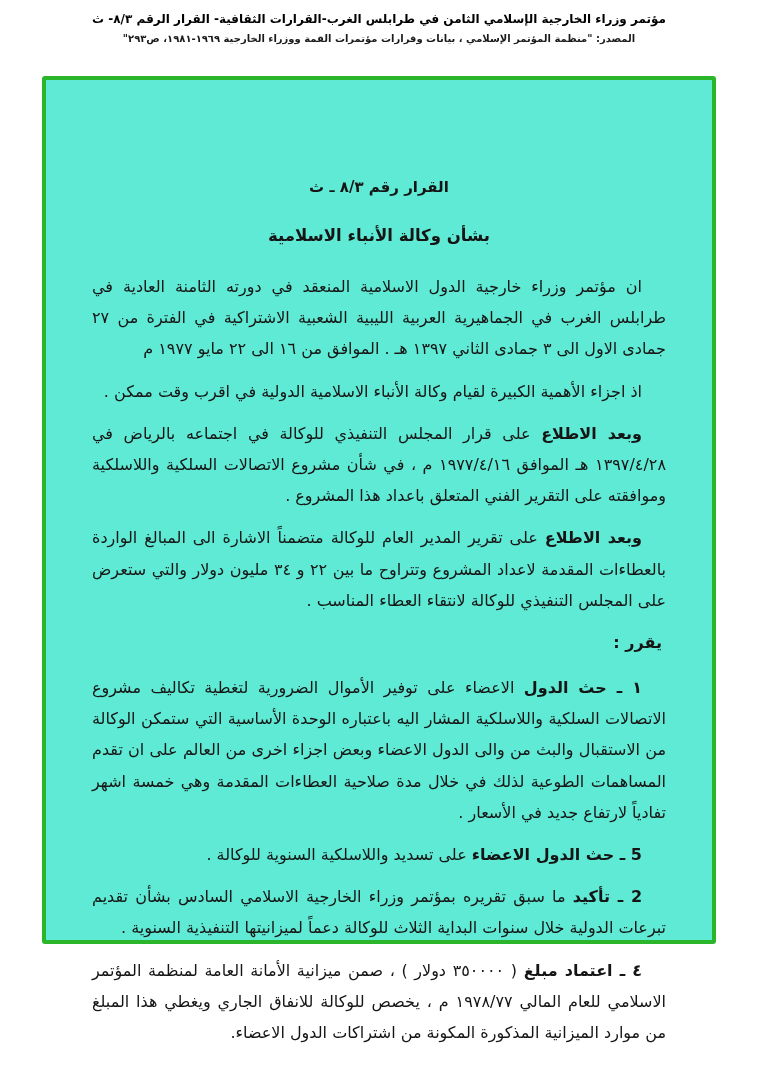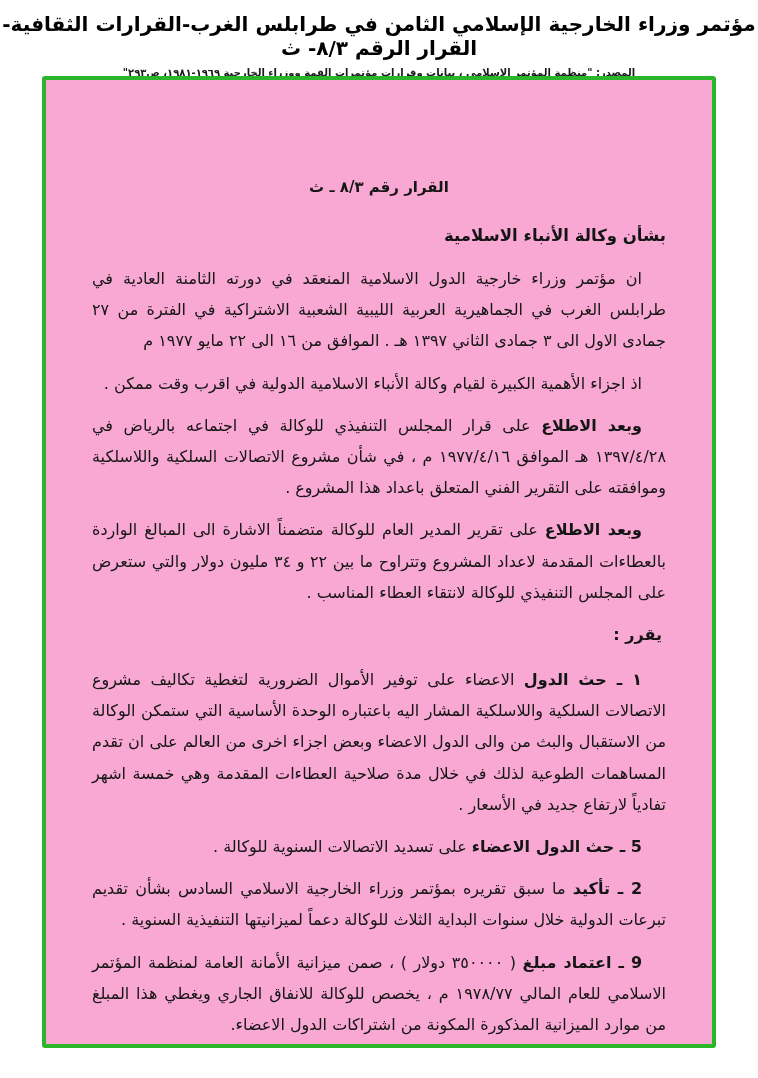--- a/index.html
+++ b/index.html
@@ -11,57 +11,57 @@
     font-family: "DejaVu Sans", sans-serif;
     color: #111;
     overflow: hidden;
   }
   .header {
     direction: rtl;
     text-align: center;
     padding-top: 12px;
   }
   .header-line1 {
-    font-size: 20px;
+    font-size: 12px;
     font-weight: bold;
     color: #000;
     letter-spacing: 0.2px;
   }
   .header-line2 {
     font-size: 10px;
     font-weight: bold;
     color: #1a1a1a;
     margin-top: 7px;
   }
   .green-box {
     position: absolute;
     left: 42px;
     top: 76px;
     width: 674px;
-    height: 972px;
+    height: 868px;
     border: 4px solid #2bb52b;
     border-radius: 3px;
-    background: #f9a8d4;
+    background: #5eead4;
   }
   .doc-content {
     direction: rtl;
     padding: 98px 46px 0 46px;
     color: #151515;
   }
   .doc-title {
     text-align: center;
     font-size: 15px;
     font-weight: bold;
     margin-bottom: 30px;
   }
   .doc-subtitle {
-    text-align: right;
+    text-align: center;
     font-size: 16.5px;
     font-weight: bold;
-    margin-bottom: 18px;
+    margin-bottom: 26px;
   }
   .para {
     font-size: 16px;
     line-height: 1.95;
     text-align: justify;
     text-indent: 24px;
     margin-bottom: 11px;
   }
   .para .lead { font-weight: bold; }
   .para.decree {
@@ -96,22 +96,22 @@
     <p class="para"><span class="lead"></span><span>اذ اجزاء الأهمية الكبيرة لقيام وكالة الأنباء الاسلامية الدولية في اقرب وقت ممكن .</span></p>
 
     <p class="para"><span class="lead">وبعد الاطلاع</span><span> على قرار المجلس التنفيذي للوكالة في اجتماعه بالرياض في ١٣٩٧/٤/٢٨ هـ الموافق ١٩٧٧/٤/١٦ م ، في شأن مشروع الاتصالات السلكية واللاسلكية وموافقته على التقرير الفني المتعلق باعداد هذا المشروع .</span></p>
 
     <p class="para"><span class="lead">وبعد الاطلاع</span><span> على تقرير المدير العام للوكالة متضمناً الاشارة الى المبالغ الواردة بالعطاءات المقدمة لاعداد المشروع وتتراوح ما بين ٢٢ و ٣٤ مليون دولار والتي ستعرض على المجلس التنفيذي للوكالة لانتقاء العطاء المناسب .</span></p>
 
     <p class="para decree"><span class="lead">يقرر :</span><span></span></p>
 
     <p class="para"><span class="lead">١ ـ حث الدول</span><span> الاعضاء على توفير الأموال الضرورية لتغطية تكاليف مشروع الاتصالات السلكية واللاسلكية المشار اليه باعتباره الوحدة الأساسية التي ستمكن الوكالة من الاستقبال والبث من والى الدول الاعضاء وبعض اجزاء اخرى من العالم على ان تقدم المساهمات الطوعية لذلك في خلال مدة صلاحية العطاءات المقدمة وهي خمسة اشهر تفادياً لارتفاع جديد في الأسعار .</span></p>
 
-    <p class="para"><span class="lead">5 ـ حث الدول الاعضاء</span><span> على تسديد الاتصالات السنوية للوكالة .</span></p>
+    <p class="para"><span class="lead">5 ـ حث الدول الاعضاء</span><span> على تسديد واللاسلكية السنوية للوكالة .</span></p>
 
     <p class="para"><span class="lead">2 ـ تأكيد</span><span> ما سبق تقريره بمؤتمر وزراء الخارجية الاسلامي السادس بشأن تقديم تبرعات الدولية خلال سنوات البداية الثلاث للوكالة دعماً لميزانيتها التنفيذية السنوية .</span></p>
 
-    <p class="para"><span class="lead">9 ـ اعتماد مبلغ</span><span> ( ٣٥٠٠٠٠ دولار ) ، صمن ميزانية الأمانة العامة لمنظمة المؤتمر الاسلامي للعام المالي ١٩٧٨/٧٧ م ، يخصص للوكالة للانفاق الجاري ويغطي هذا المبلغ من موارد الميزانية المذكورة المكونة من اشتراكات الدول الاعضاء.</span></p>
+    <p class="para"><span class="lead">٤ ـ اعتماد مبلغ</span><span> ( ٣٥٠٠٠٠ دولار ) ، صمن ميزانية الأمانة العامة لمنظمة المؤتمر الاسلامي للعام المالي ١٩٧٨/٧٧ م ، يخصص للوكالة للانفاق الجاري ويغطي هذا المبلغ من موارد الميزانية المذكورة المكونة من اشتراكات الدول الاعضاء.</span></p>
 
     <hr class="end-rule">
 
   </div>
 </div>
 
 </body></html>

